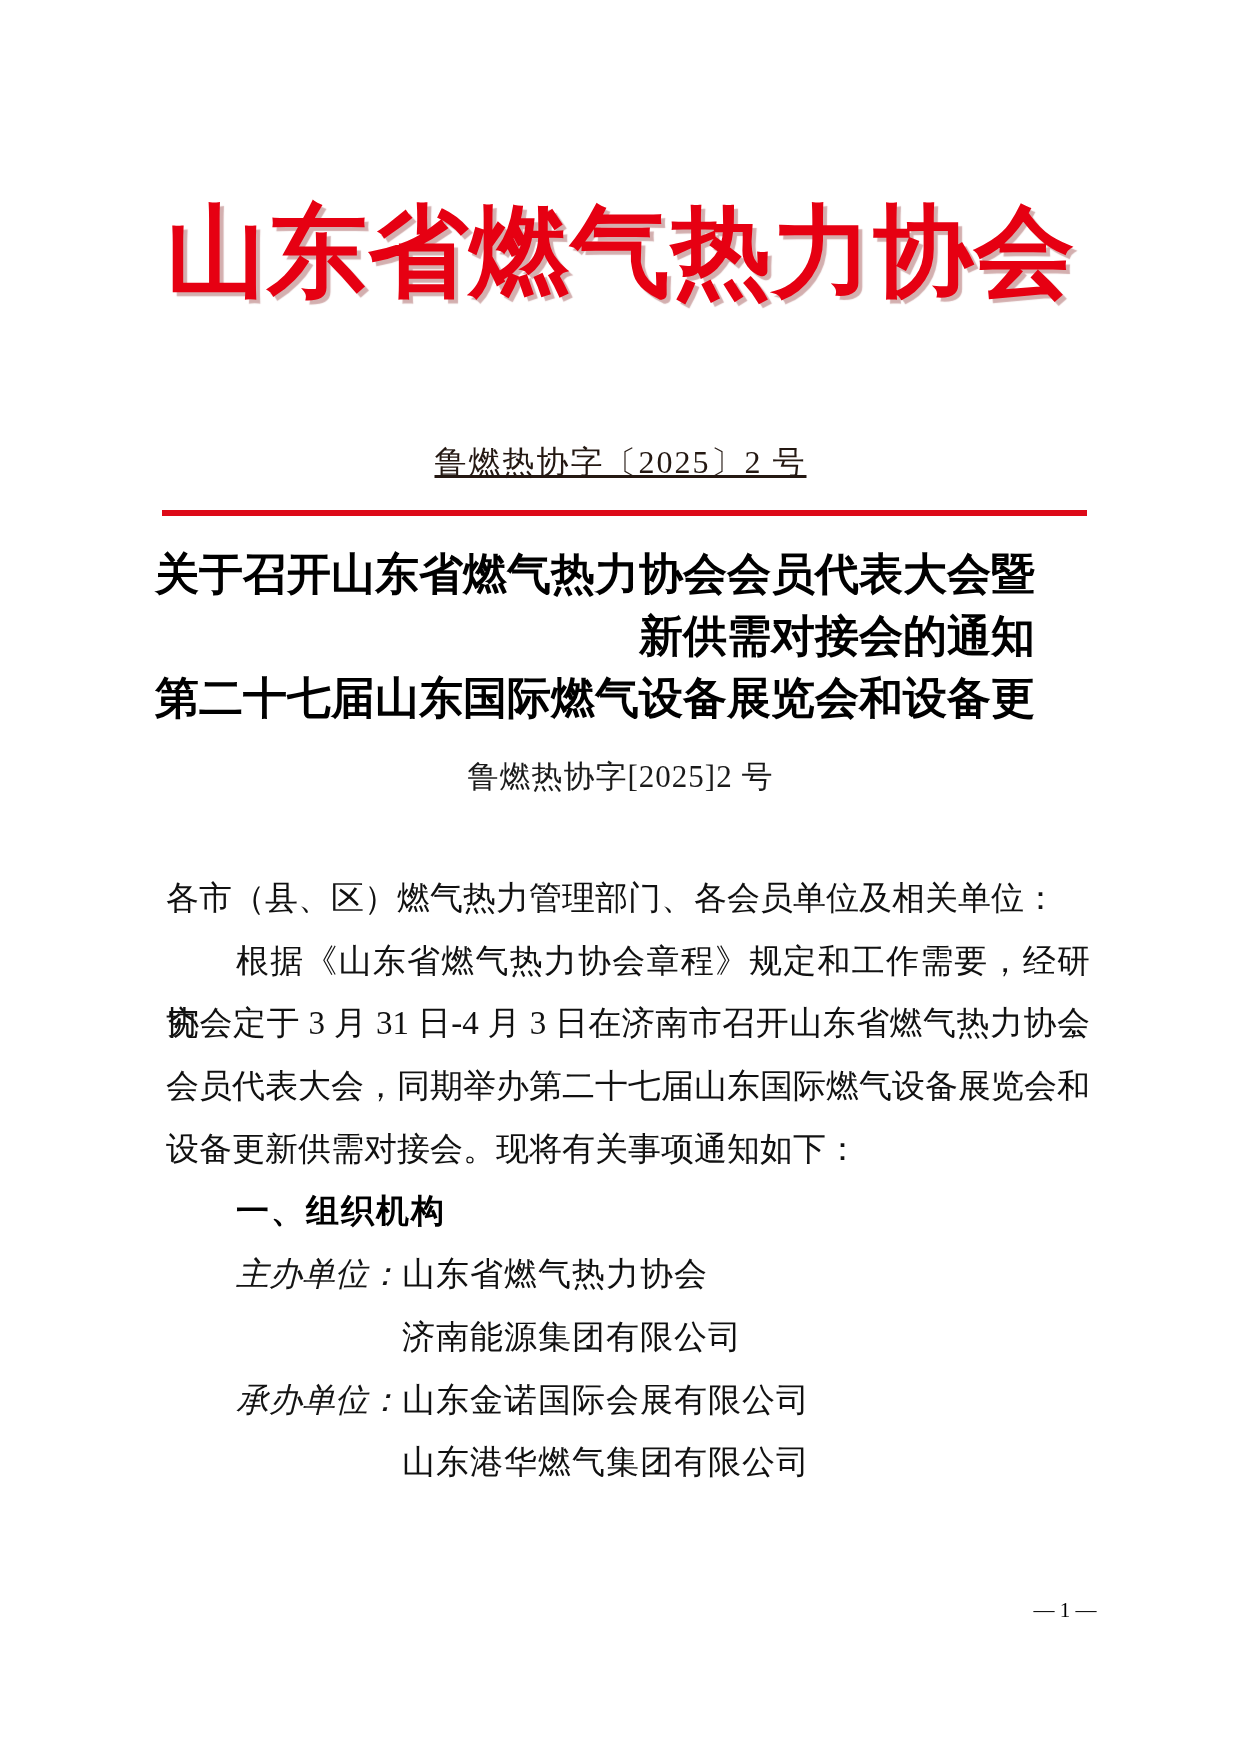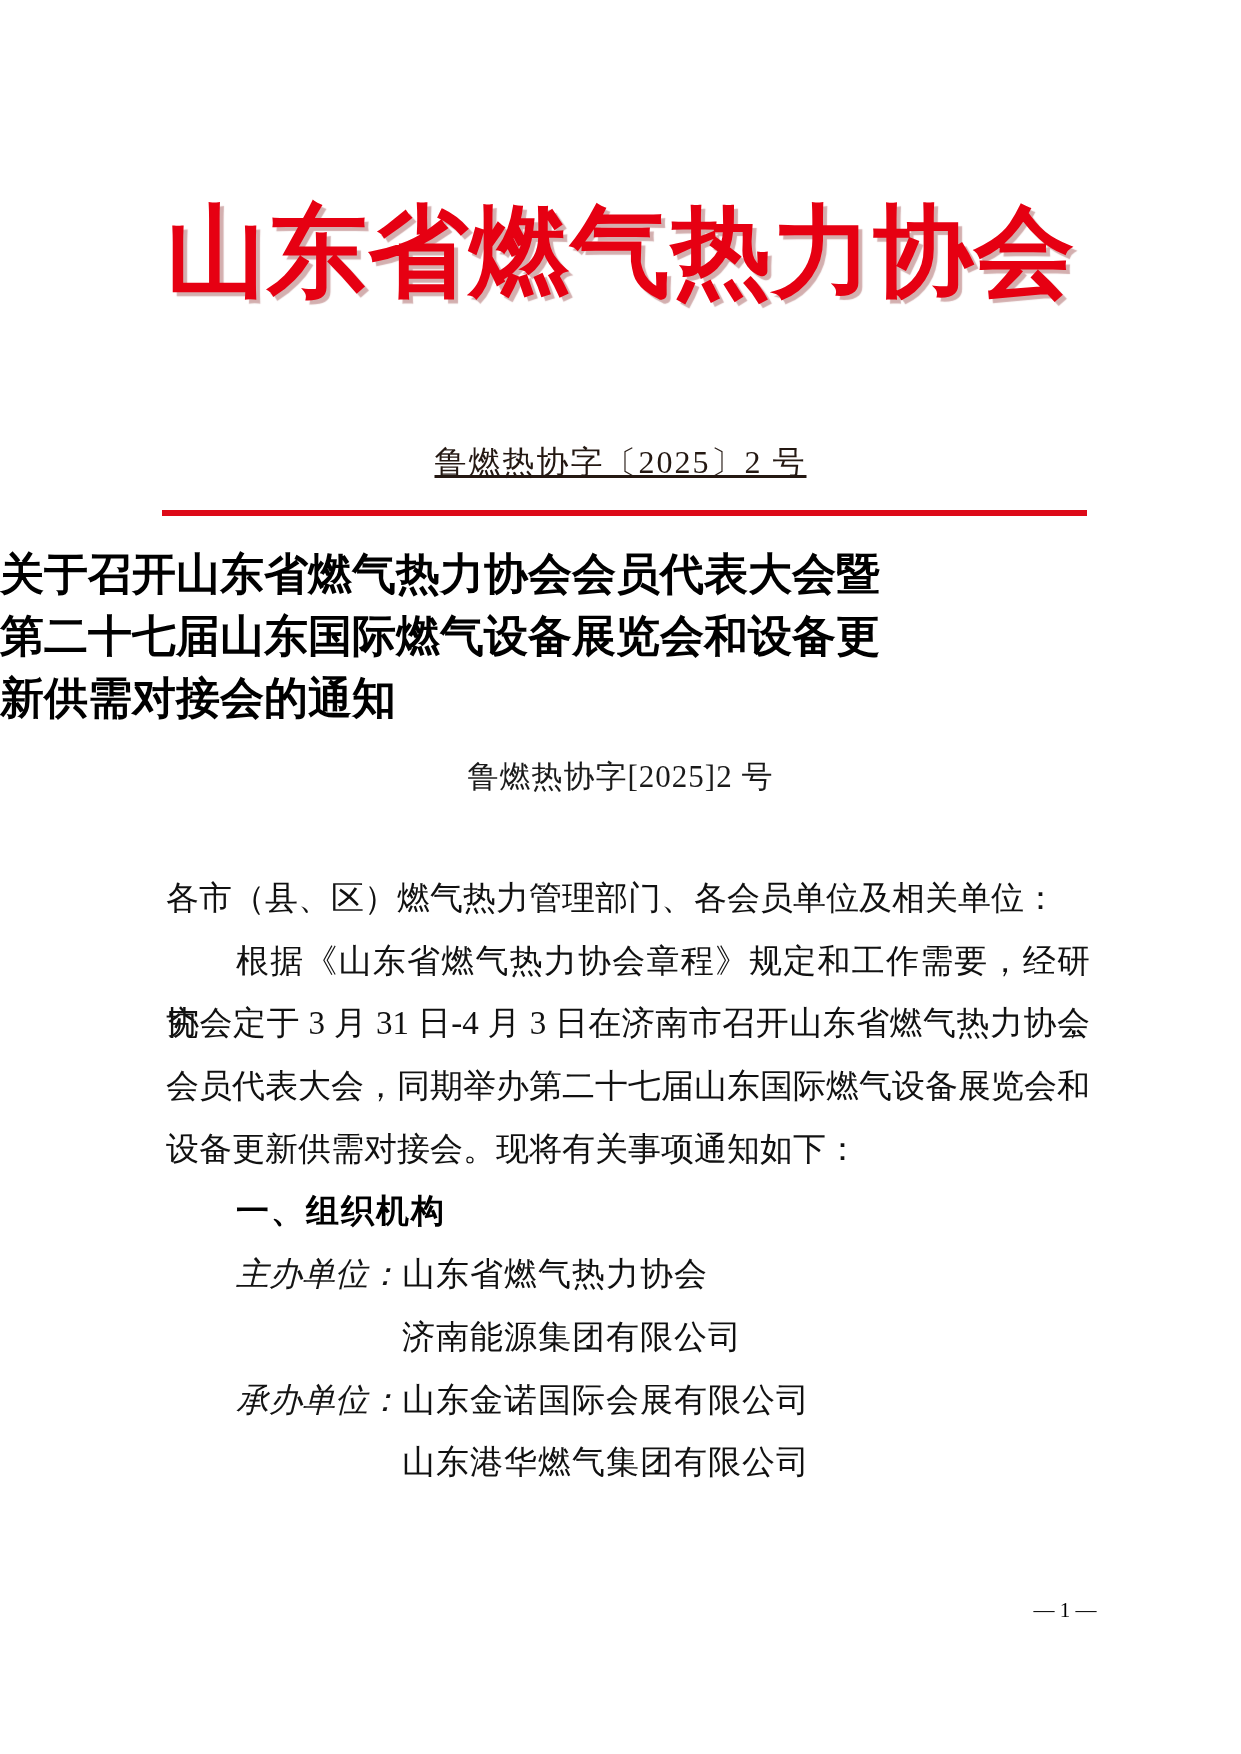--- a/index.html
+++ b/index.html
@@ -44,21 +44,21 @@
   
   .red-rule {
     position: absolute; top: 494px; left: 162px;
     width: 925px; height: 6px;
     background: #dd0a18;
   }
 
   
   .notice-title {
     position: absolute; top: 528px; left: 0; width: 1035px;
-    text-align: left;
+    text-align: right;
     font-weight: bold;
     font-size: 44px; line-height: 62px;
     color: #000000;
     font-family: "Liberation Serif", "DejaVu Serif", serif;
   }
   .notice-title .t-line { white-space: nowrap; }
 
   
   .doc-number-sub {
     position: absolute; top: 740px; left: 0; width: 1241px;
@@ -119,22 +119,22 @@
 <div class="page">
 
   <div class="masthead">山东省燃气热力协会</div>
 
   <div class="doc-number-top">鲁燃热协字〔2025〕2 号</div>
 
   <div class="red-rule"></div>
 
   <div class="notice-title">
     <div class="t-line">关于召开山东省燃气热力协会会员代表大会暨</div>
+    <div class="t-line">新供需对接会的通知</div>
     <div class="t-line">第二十七届山东国际燃气设备展览会和设备更</div>
-    <div class="t-line">新供需对接会的通知</div>
   </div>
 
   <div class="doc-number-sub">鲁燃热协字[2025]2 号</div>
 
   <div class="body-col">
 
     <div class="b-line">各市（县、区）燃气热力管理部门、各会员单位及相关单位：</div>
 
     <div class="b-line b-just indent2">根据《山东省燃气热力协会章程》规定和工作需要，经研究，</div>
 

